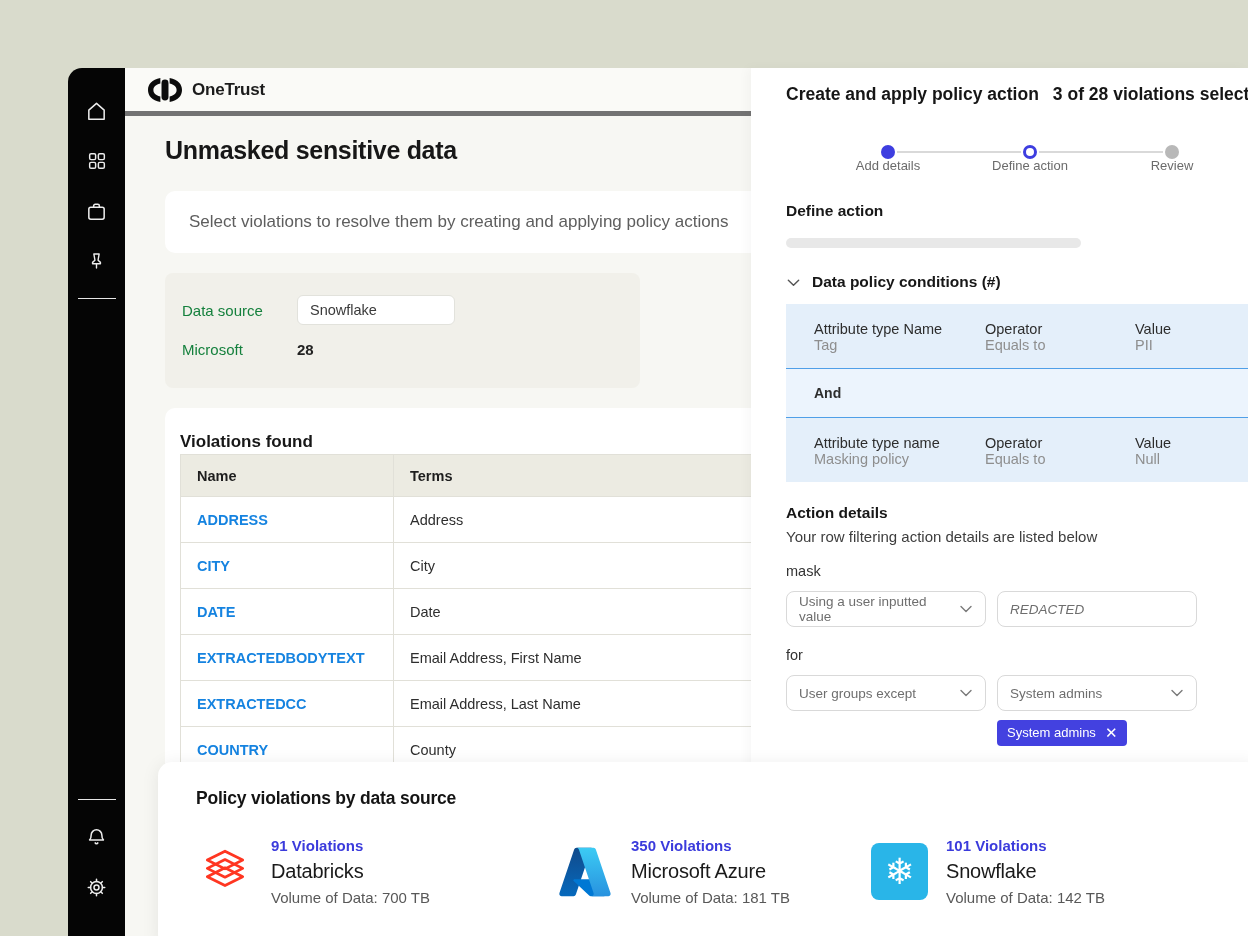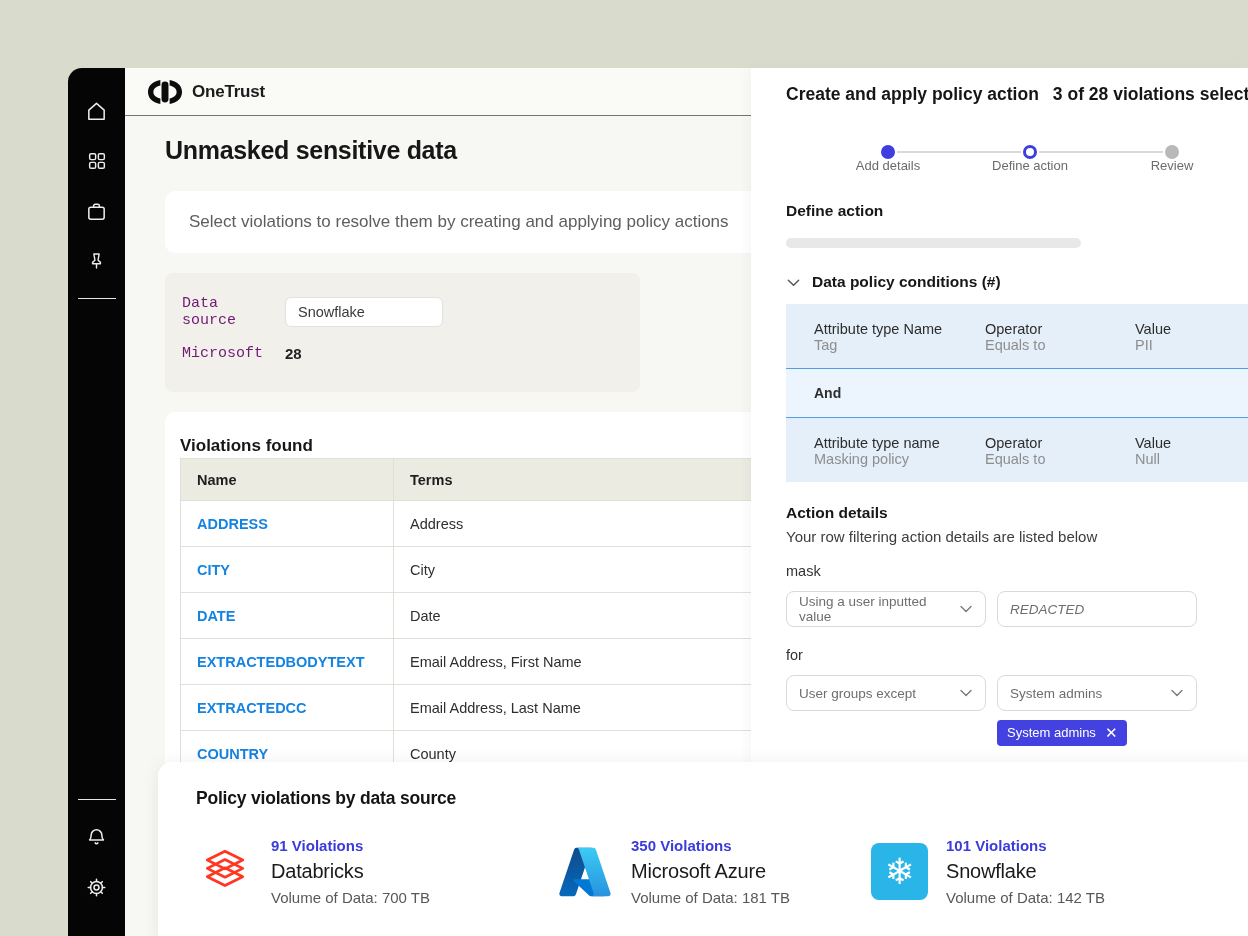--- a/index.html
+++ b/index.html
@@ -17,37 +17,37 @@
     width:57px; background:#050505; border-top-left-radius:14px;
     display:flex; flex-direction:column; align-items:center;
     padding:18px 0 24px 0; flex-shrink:0;
   }
   .side-icon { width:24px; height:24px; margin:13px 0; cursor:pointer; display:flex; align-items:center; justify-content:center; }
   .side-divider { width:38px; border-top:1px solid #e6e6e6; margin:12px 0; }
   .side-spacer { flex:1; }
   
   .main { width:626px; background:#f7f7f3; overflow:hidden; flex-shrink:0; display:flex; flex-direction:column; }
   .main-header {
-    height:48px; background:#fafaf7; border-bottom:1px solid #737373;
+    height:48px; background:#fafaf7; border-bottom:5px solid #737373;
     display:flex; align-items:center; padding-left:23px; flex-shrink:0;
   }
   .brand-name { font-size:17px; font-weight:bold; letter-spacing:-0.2px; margin-left:10px; }
   .main-body { padding:20px 0 0 40px; }
   .page-title { font-size:25px; font-weight:bold; color:#171717; letter-spacing:-0.3px; }
   .banner {
     margin-top:26px; background:#ffffff; border-radius:10px;
     padding:21px 24px; width:880px; font-size:17px; color:#5e5e5e;
   }
   .filter-card {
     margin-top:20px; background:#f1f0ea; border-radius:8px;
     width:475px; padding:22px 24px 30px 17px;
   }
   .filter-row { display:flex; align-items:center; }
   .filter-row + .filter-row { margin-top:16px; }
-  .filter-label { width:87px; font-size:15px; color:#701a75; flex-shrink:0; margin-right:16px;font-family:Liberation Mono, monospace; }
+  .filter-label { width:87px; font-size:15px; color:#15803d; flex-shrink:0; margin-right:28px; }
   .filter-input {
     background:#fff; border:1px solid #e2e2dc; border-radius:6px;
     width:158px; height:30px; display:flex; align-items:center;
     padding:0 12px; font-size:14.5px; color:#3a3a3a;
   }
   .filter-value { font-size:15px; font-weight:bold; color:#222; }
   .violations-card {
     margin-top:20px; background:#ffffff; border-radius:10px;
     width:880px; padding:24px 0 10px 15px;
   }

